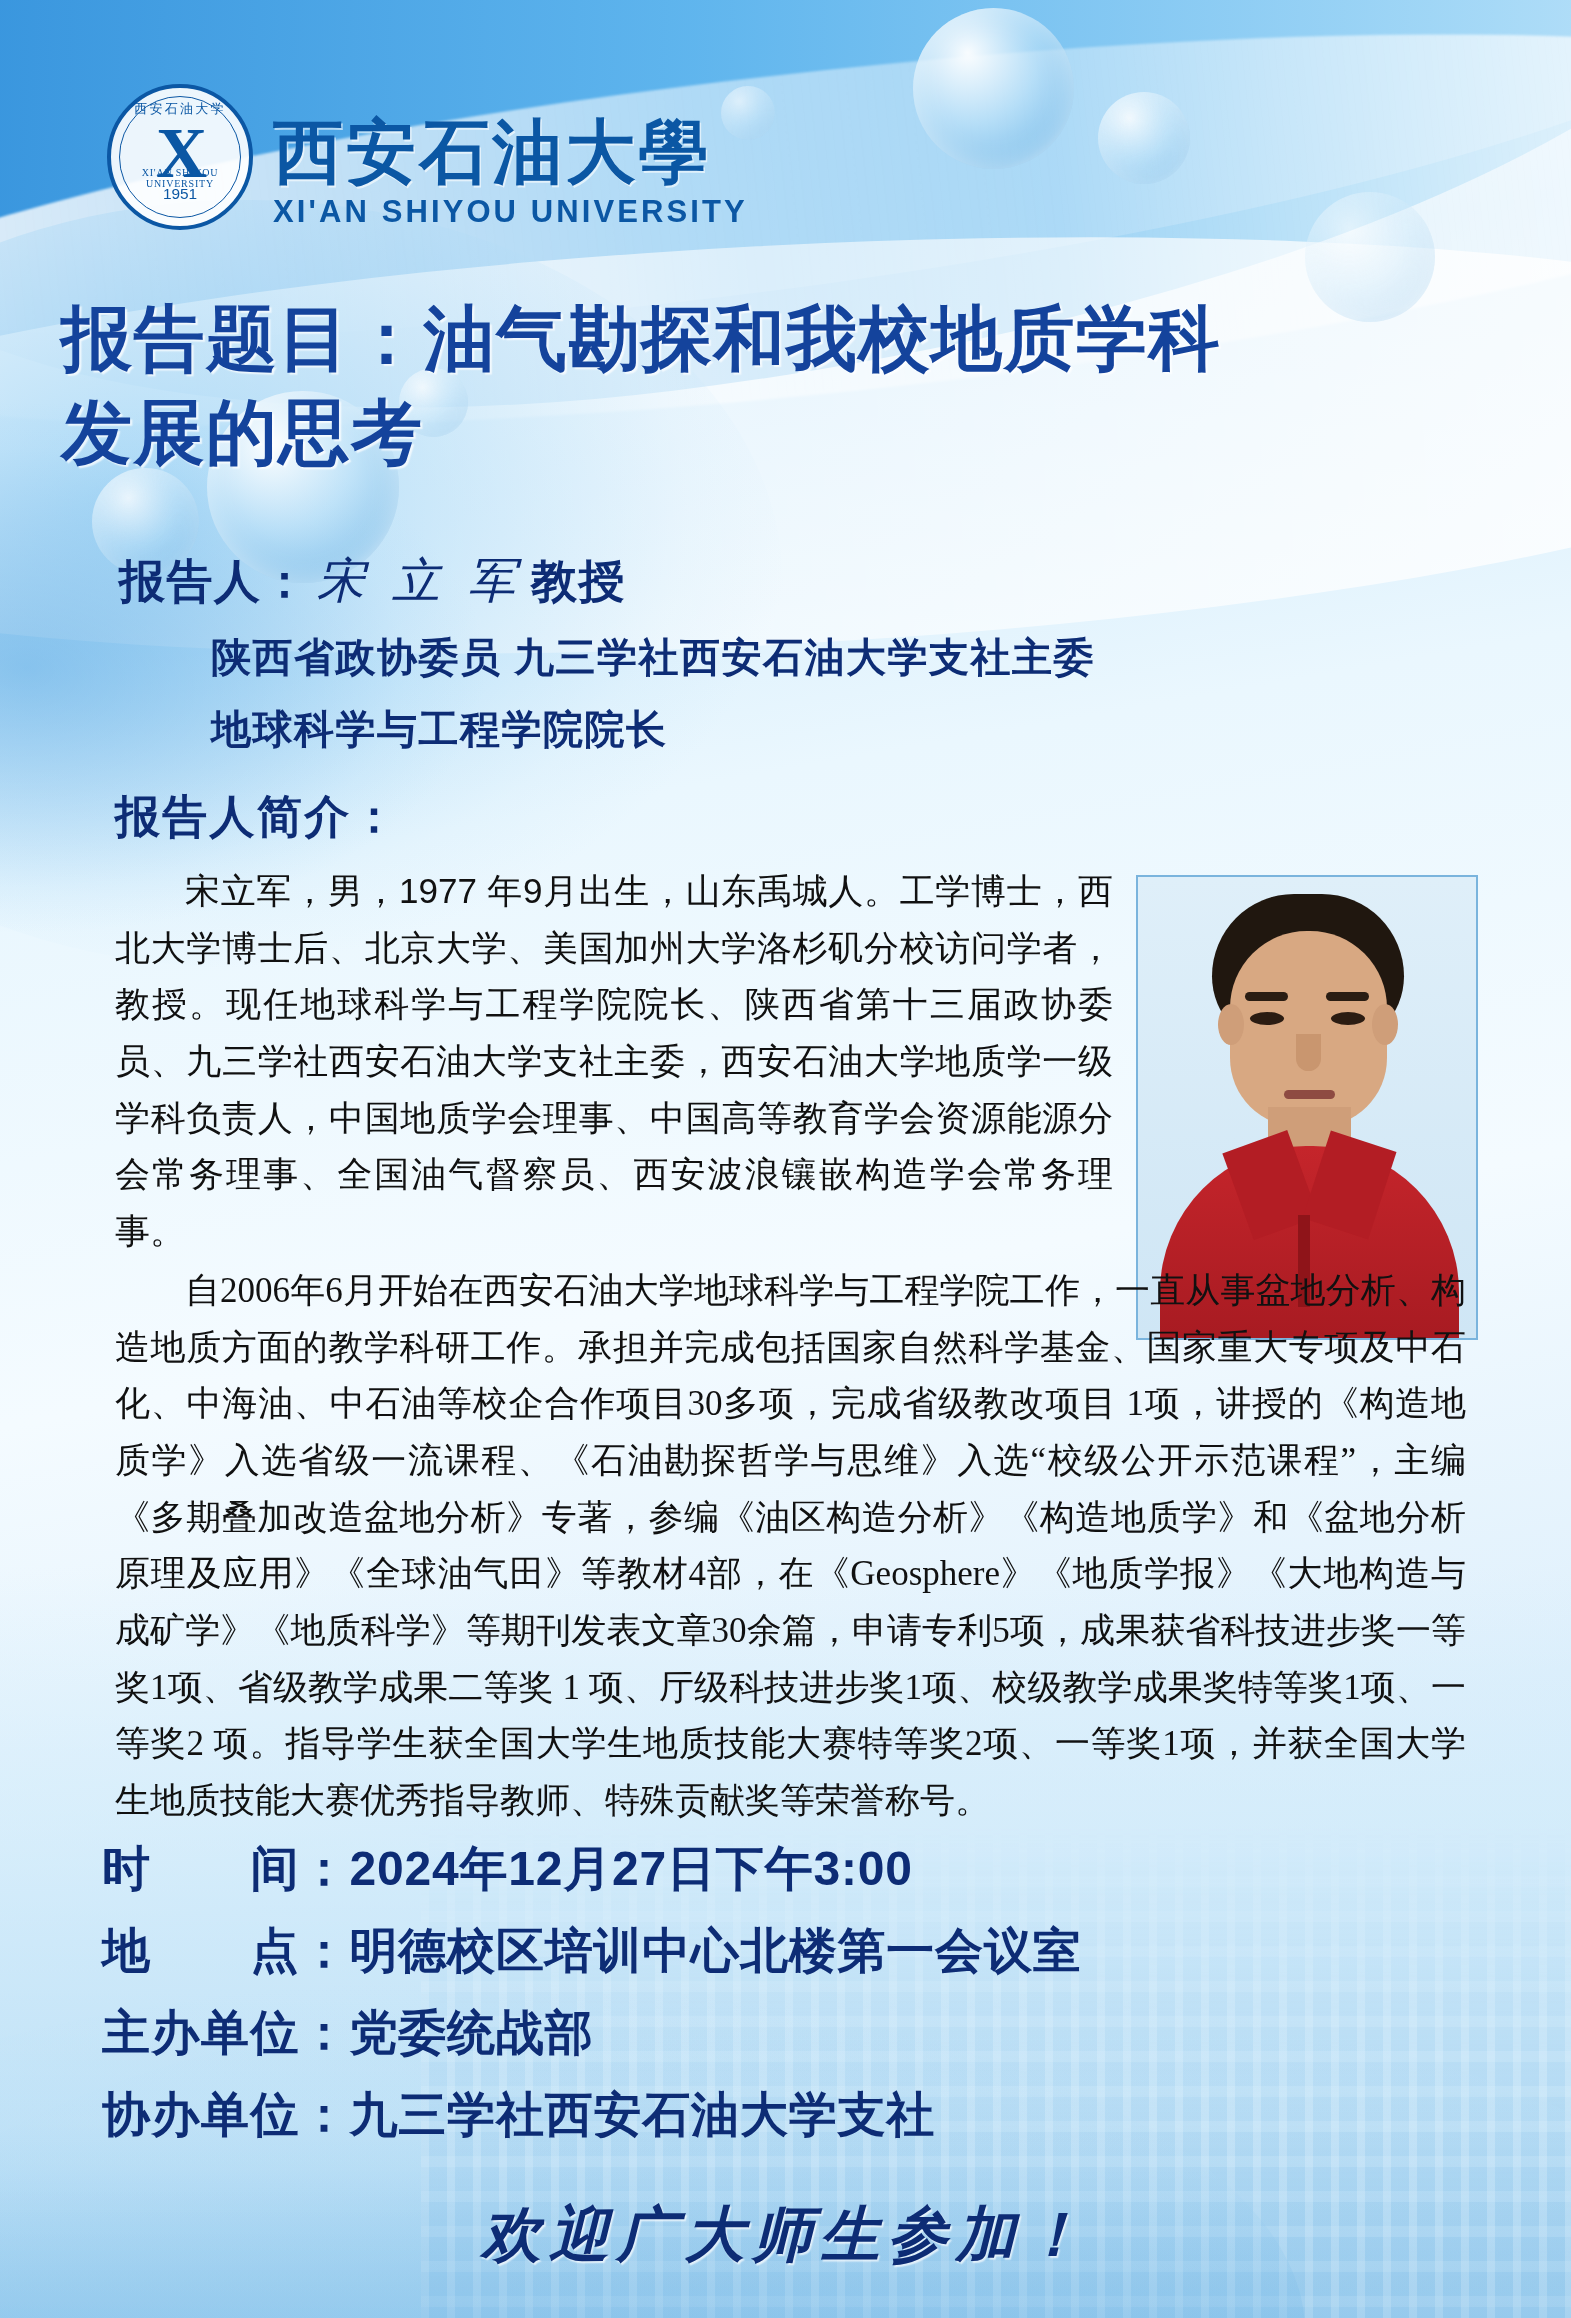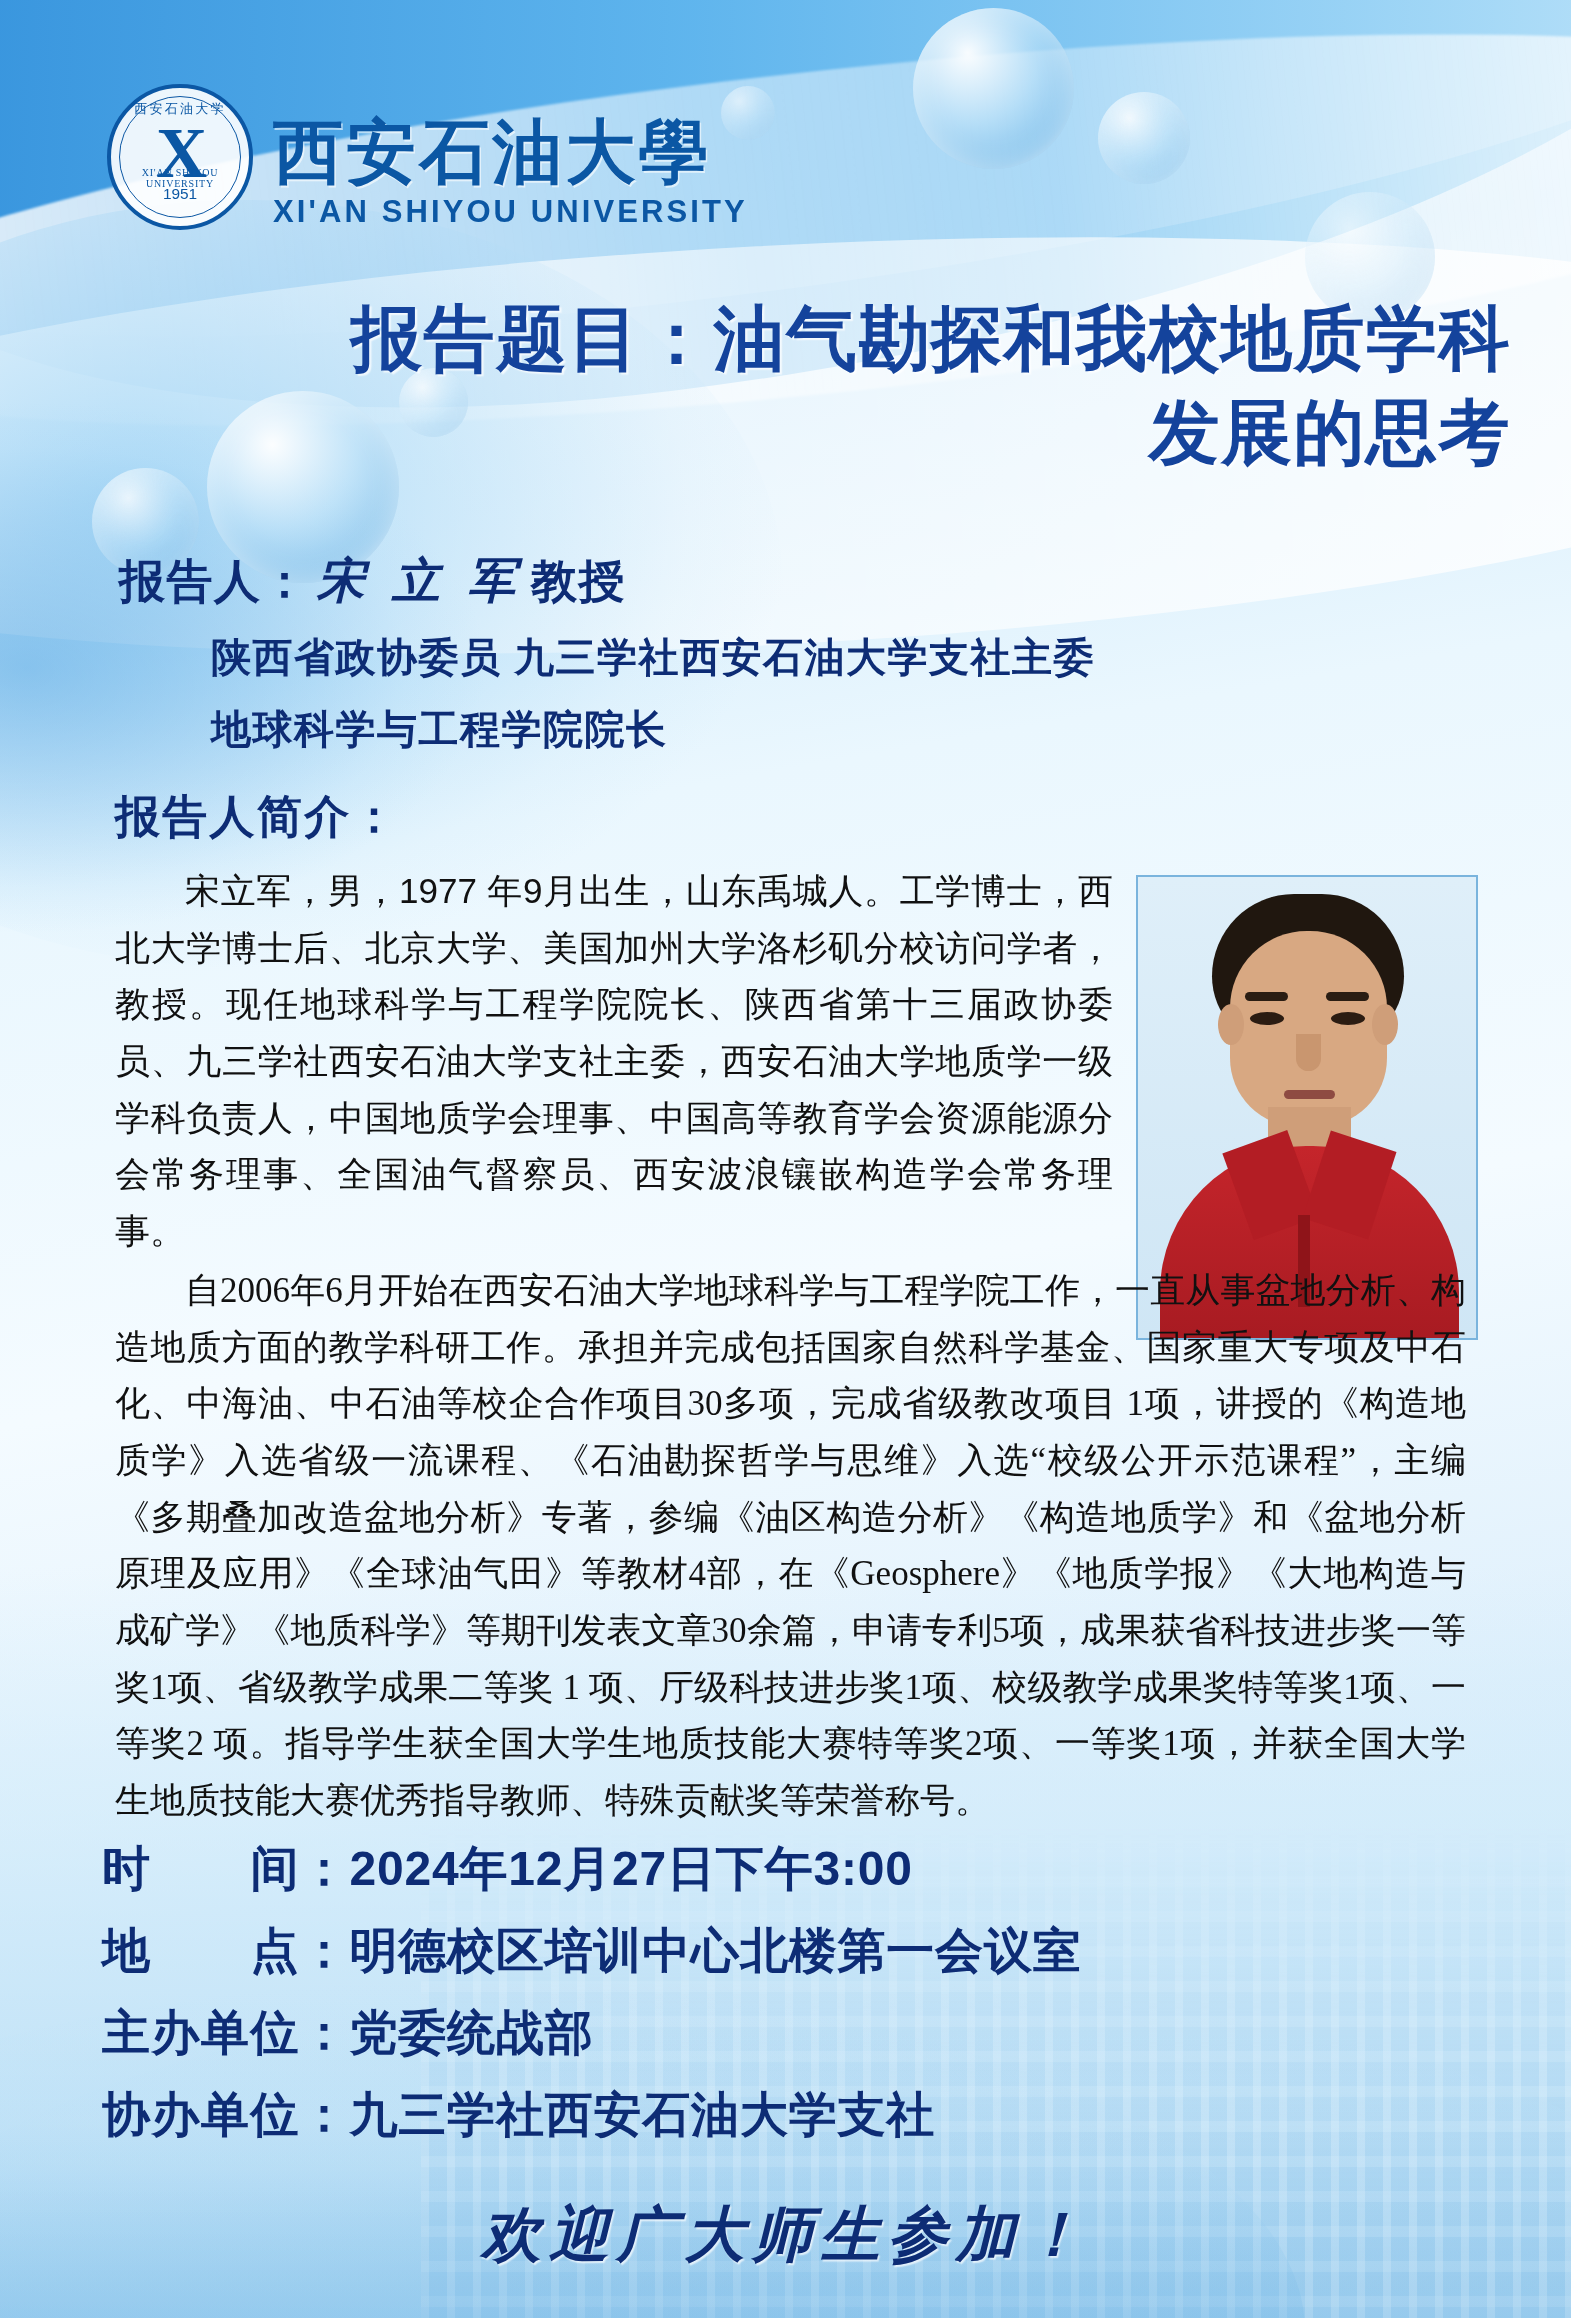--- a/index.html
+++ b/index.html
@@ -207,21 +207,21 @@
     letter-spacing: 1.5px;
     white-space: nowrap;
     text-shadow: 2.3px 2.3px 0 rgba(255,255,255,0.85);
   }
 
   
   .title-block {
     position: absolute;
     left: 0; top: 292px;
     width: 100%;
-    text-align: right;
+    text-align: left;
     color: #14439c;
     font-family: "Liberation Sans", sans-serif;
     font-weight: bold;
     font-size: 71px;
     line-height: 1.32;
     letter-spacing: 1.5px;
     text-shadow: 2.3px 2.3px 1.5px rgba(255,255,255,0.75);
     padding: 0 61px;
     box-sizing: border-box;
   }
@@ -237,21 +237,21 @@
   .speaker-line1 {
     font-family: "Liberation Sans", sans-serif;
     font-weight: bold;
     font-size: 46px;
     letter-spacing: 1.5px;
     white-space: nowrap;
   }
   .speaker-name {
     font-family: "Liberation Serif", serif;
     font-style: italic;
-    font-weight: bold;
+    font-weight: normal;
     font-size: 48px;
     letter-spacing: 7.7px;
     margin: 0 7.7px;
   }
   .speaker-line2, .speaker-line3 {
     font-family: "Liberation Sans", sans-serif;
     font-weight: bold;
     font-size: 40px;
     letter-spacing: 1.5px;
     margin-left: 92px;

